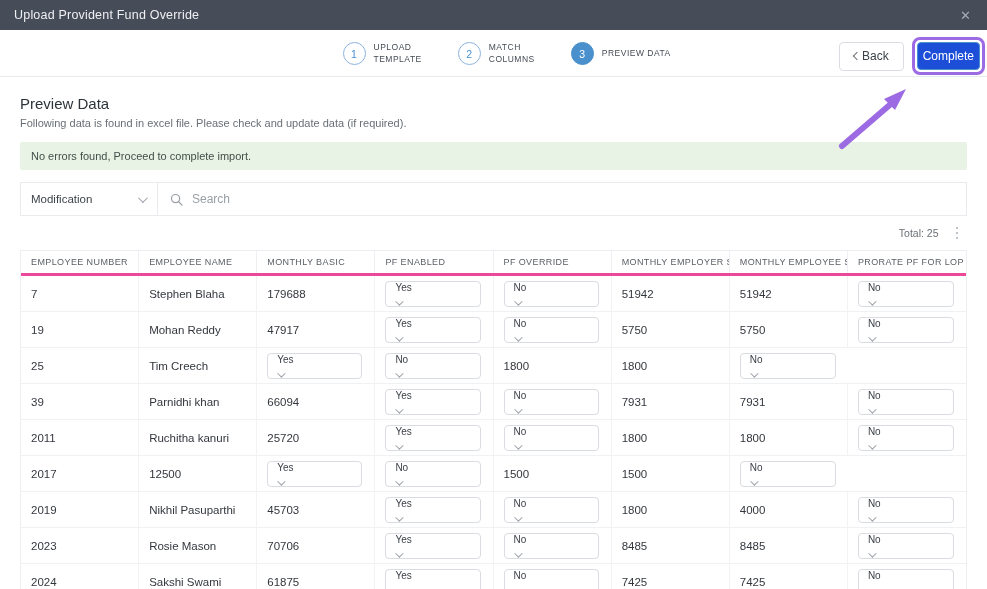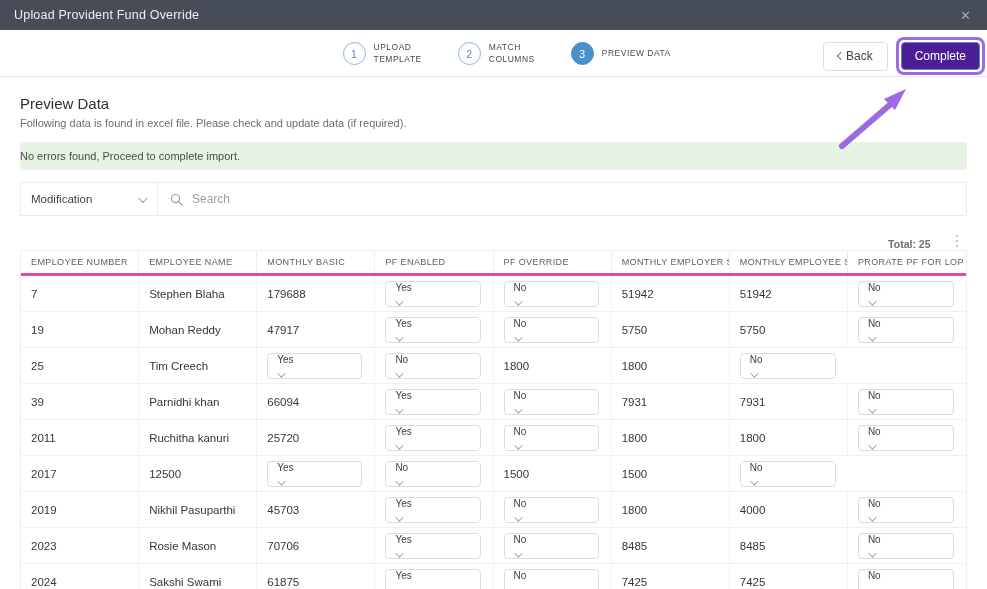--- a/index.html
+++ b/index.html
@@ -24,47 +24,47 @@
   .step-label { font-size: 8.5px; letter-spacing: .5px; color: #454b54; line-height: 1.35;
     text-transform: uppercase; white-space: nowrap; }
 
   .toolbar-actions { position: absolute; right: 2px; top: 7px; display: flex; align-items: center; gap: 8px; }
   .btn-back { height: 29px; display: flex; align-items: center; gap: 2px; padding: 0 14px;
     background: #fff; border: 1px solid #dadde1; border-radius: 4px; font-size: 12px;
     color: #3c4148; cursor: pointer; }
   .chev-left { width: 6px; height: 6px; border-left: 1.5px solid #6d737b; border-bottom: 1.5px solid #6d737b;
     transform: rotate(45deg); display: inline-block; }
   .annotation-box { border: 3px solid #9c6be3; border-radius: 8px; padding: 2px; }
-  .btn-complete { height: 28px; padding: 0 13px; background: #4c1d95; border: 1px solid #4a90cc;
+  .btn-complete { height: 28px; padding: 0 5px; background: #1d4ed8; border: 1px solid #4a90cc;
     border-radius: 4px; color: #fff; font-size: 12px; cursor: pointer; }
 
   .annotation-arrow { position: absolute; left: 828px; top: 54px; width: 96px; height: 70px;
     z-index: 50; pointer-events: none; }
 
   
   .content { padding: 18px 20px 0 20px; }
   .page-heading { font-size: 15px; font-weight: 500; color: #2e3338; }
   .page-subheading { font-size: 11px; color: #696f76; margin-top: 5px; }
 
   .alert-success { margin-top: 13px; height: 28px; background: #e9f3e5; border-radius: 2px;
-    display: flex; align-items: center; padding: 0 0; font-size: 11px; color: #41504a; }
+    display: flex; align-items: center; padding: 0 11px; font-size: 11px; color: #41504a; }
 
   .filter-bar { margin-top: 12px; height: 34px; border: 1px solid #e9ebee; display: flex; align-items: stretch; }
   .modification-select { width: 137px; display: flex; align-items: center; justify-content: space-between;
     padding: 0 12px 0 10px; border-right: 1px solid #e9ebee; cursor: pointer; }
   .modification-select span.lbl { font-size: 11.5px; color: #3f444a; }
   .chev-down { width: 7px; height: 7px; border-right: 1.5px solid #9aa0a8; border-bottom: 1.5px solid #9aa0a8;
     transform: rotate(45deg) translateY(-2px); display: inline-block; }
   .search-wrap { flex: 1; display: flex; align-items: center; gap: 9px; padding: 0 12px; }
   .search-input { border: none; outline: none; flex: 1; font-size: 12px; color: #3c4148;
     font-family: "Liberation Sans", sans-serif; background: transparent; }
   .search-input::placeholder { color: #9aa0a6; }
 
-  .summary-row { height: 34px; display: flex; align-items: flex-end; justify-content: flex-end; gap: 22px;
-    padding-right: 6px; font-weight: bold; }
+  .summary-row { height: 34px; display: flex; align-items: center; justify-content: flex-end; gap: 14px;
+    padding-right: 6px; }
   .total-label { font-size: 10.5px; color: #6b7076; }
   .kebab { display: flex; flex-direction: column; gap: 2.5px; cursor: pointer; padding: 3px; }
   .kebab i { width: 2.5px; height: 2.5px; border-radius: 50%; background: #a9afb8; }
 
   
   .data-table { border: 1px solid #eceef1; border-bottom: none; }
   .thead { display: grid; grid-template-columns: repeat(8, 1fr); height: 25px;
     border-bottom: 3px solid #ec4899; background: #fff; }
   .th { font-size: 9px; letter-spacing: .4px; color: #5b6066; display: flex; align-items: center;
     padding: 0 10px; border-right: 1px solid #edeff2; overflow: hidden; white-space: nowrap; }

